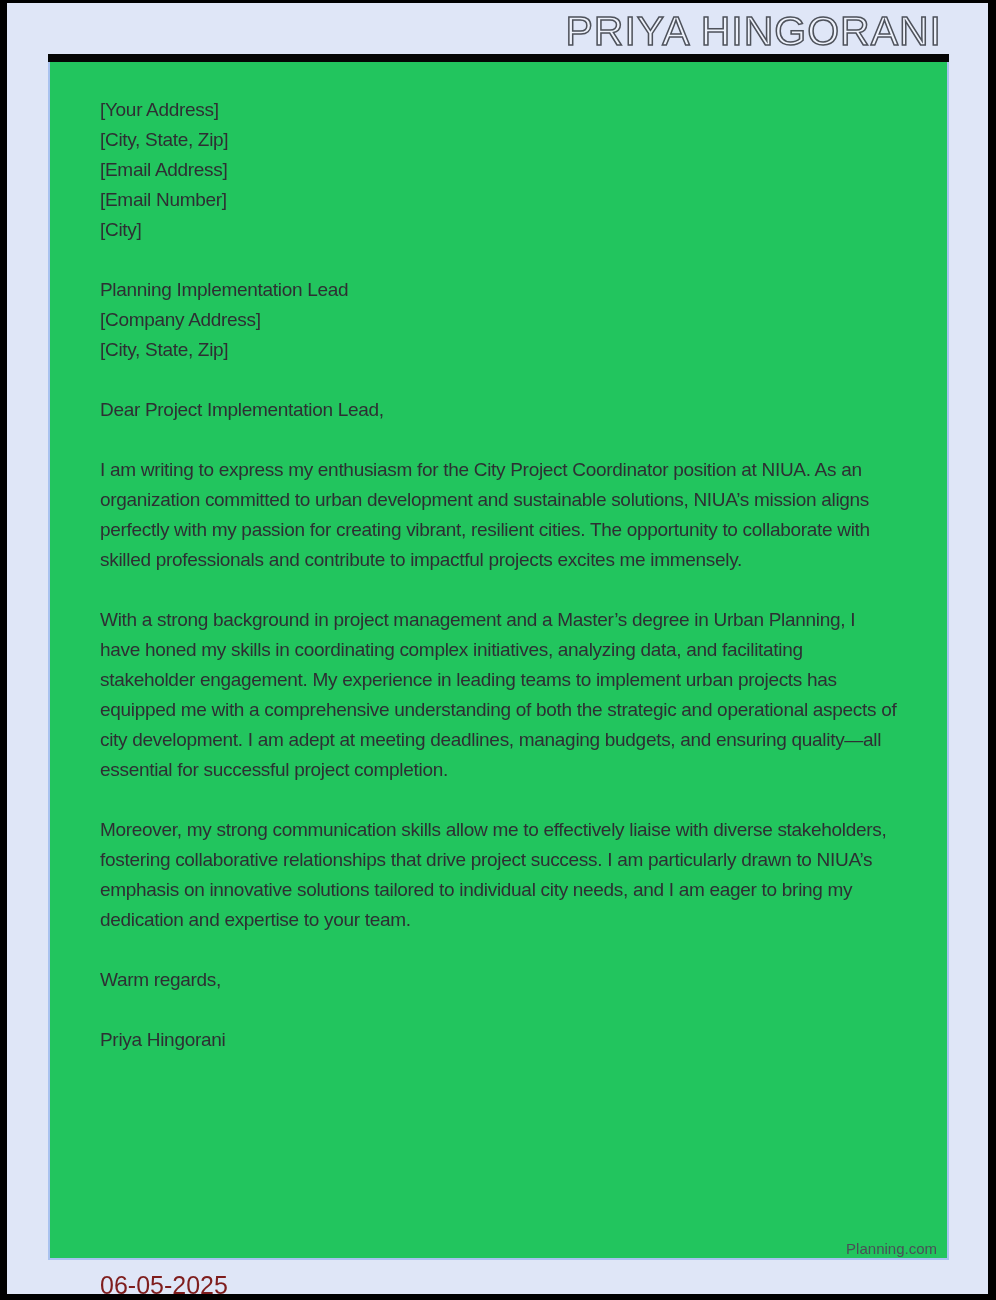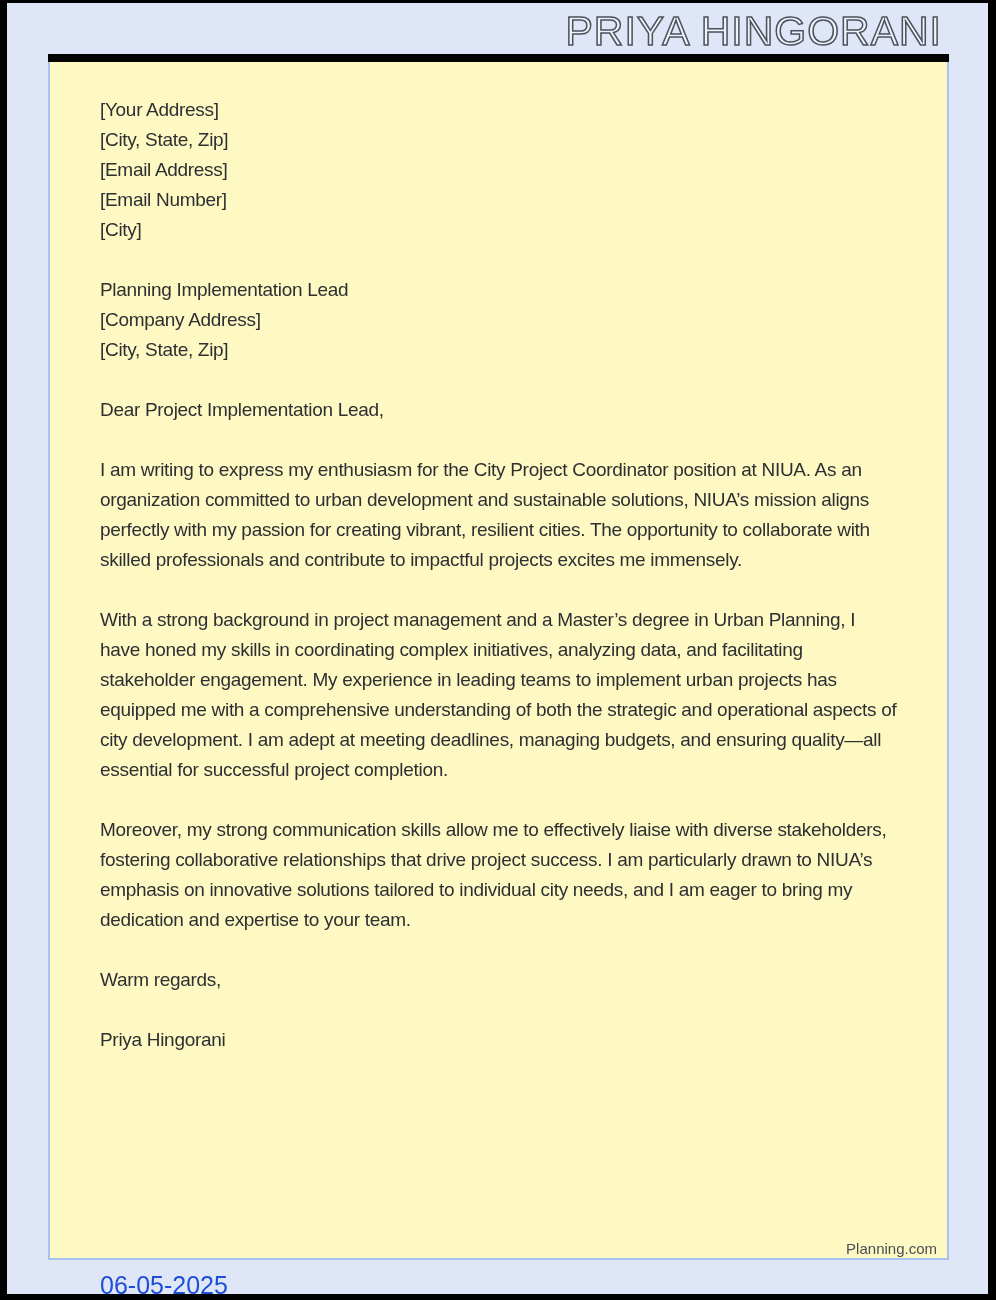--- a/index.html
+++ b/index.html
@@ -30,21 +30,21 @@
   }
   .header-rule {
     position: absolute; left: 48px; top: 54px;
     width: 901px; height: 8px;
     background: #050505; z-index: 6;
   }
   
   .page {
     position: absolute; left: 48px; top: 57px;
     width: 901px; height: 1203px;
-    background: #fef9c3;
+    background: #22c55e;
     border: 2px solid #a9c2ef;
     box-sizing: border-box;
     z-index: 2;
   }
   .page-content {
     position: absolute; inset: 0;
     padding: 36px 50px 0 50px;
     font-size: 19px; line-height: 30px;
     letter-spacing: -0.3px;
     color: #2e2f33;
@@ -53,21 +53,21 @@
   .block:first-child { margin-top: 0; }
   .line { white-space: pre-wrap; }
   .watermark {
     position: absolute; right: 10px; bottom: 1px;
     font-size: 15px; letter-spacing: 0;
     color: #4b4e57;
   }
   .date-link {
     position: absolute; left: 100px; top: 1271px;
     font-size: 25px; letter-spacing: 0;
-    color: #1d4ed8;
+    color: #7f1d1d;
     text-decoration: underline;
     z-index: 10;
     cursor: pointer;
   }
 </style>
 </head>
 <body>
 
 <div class="frame"></div>
 

